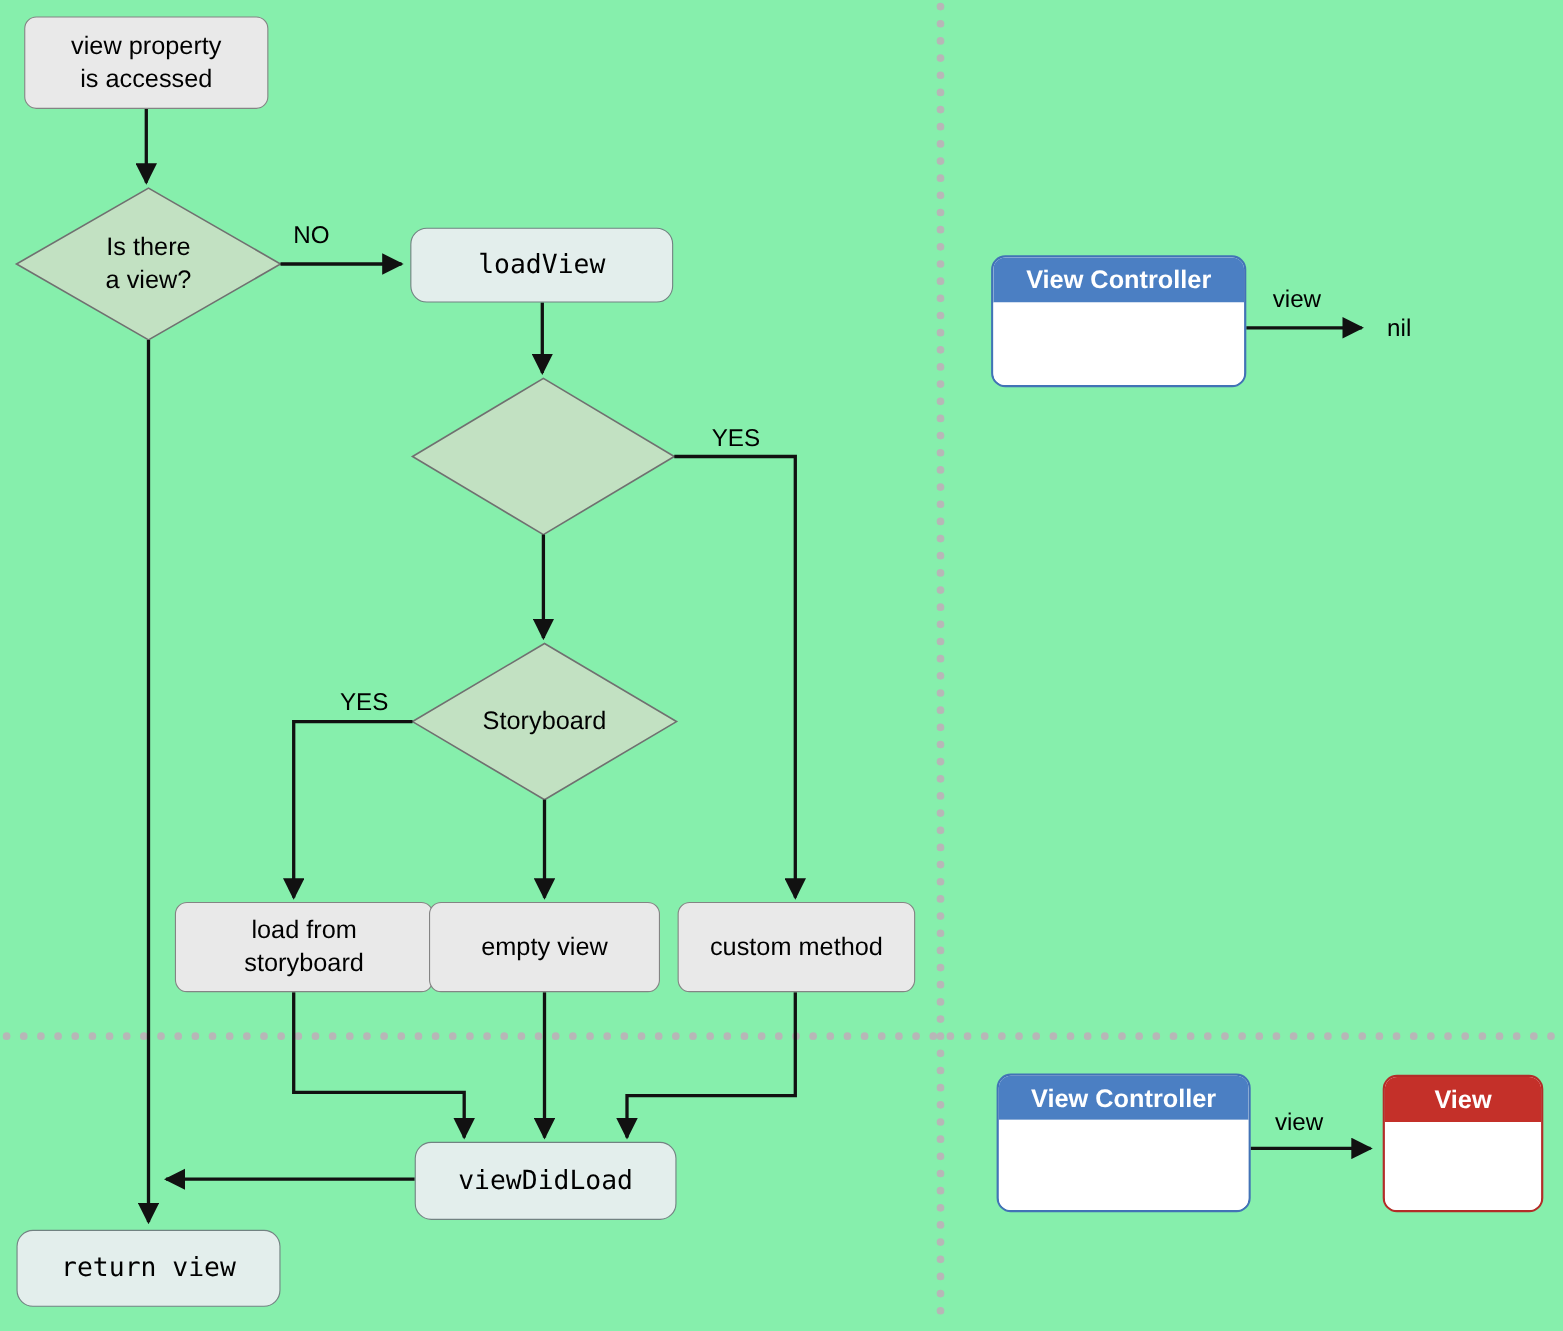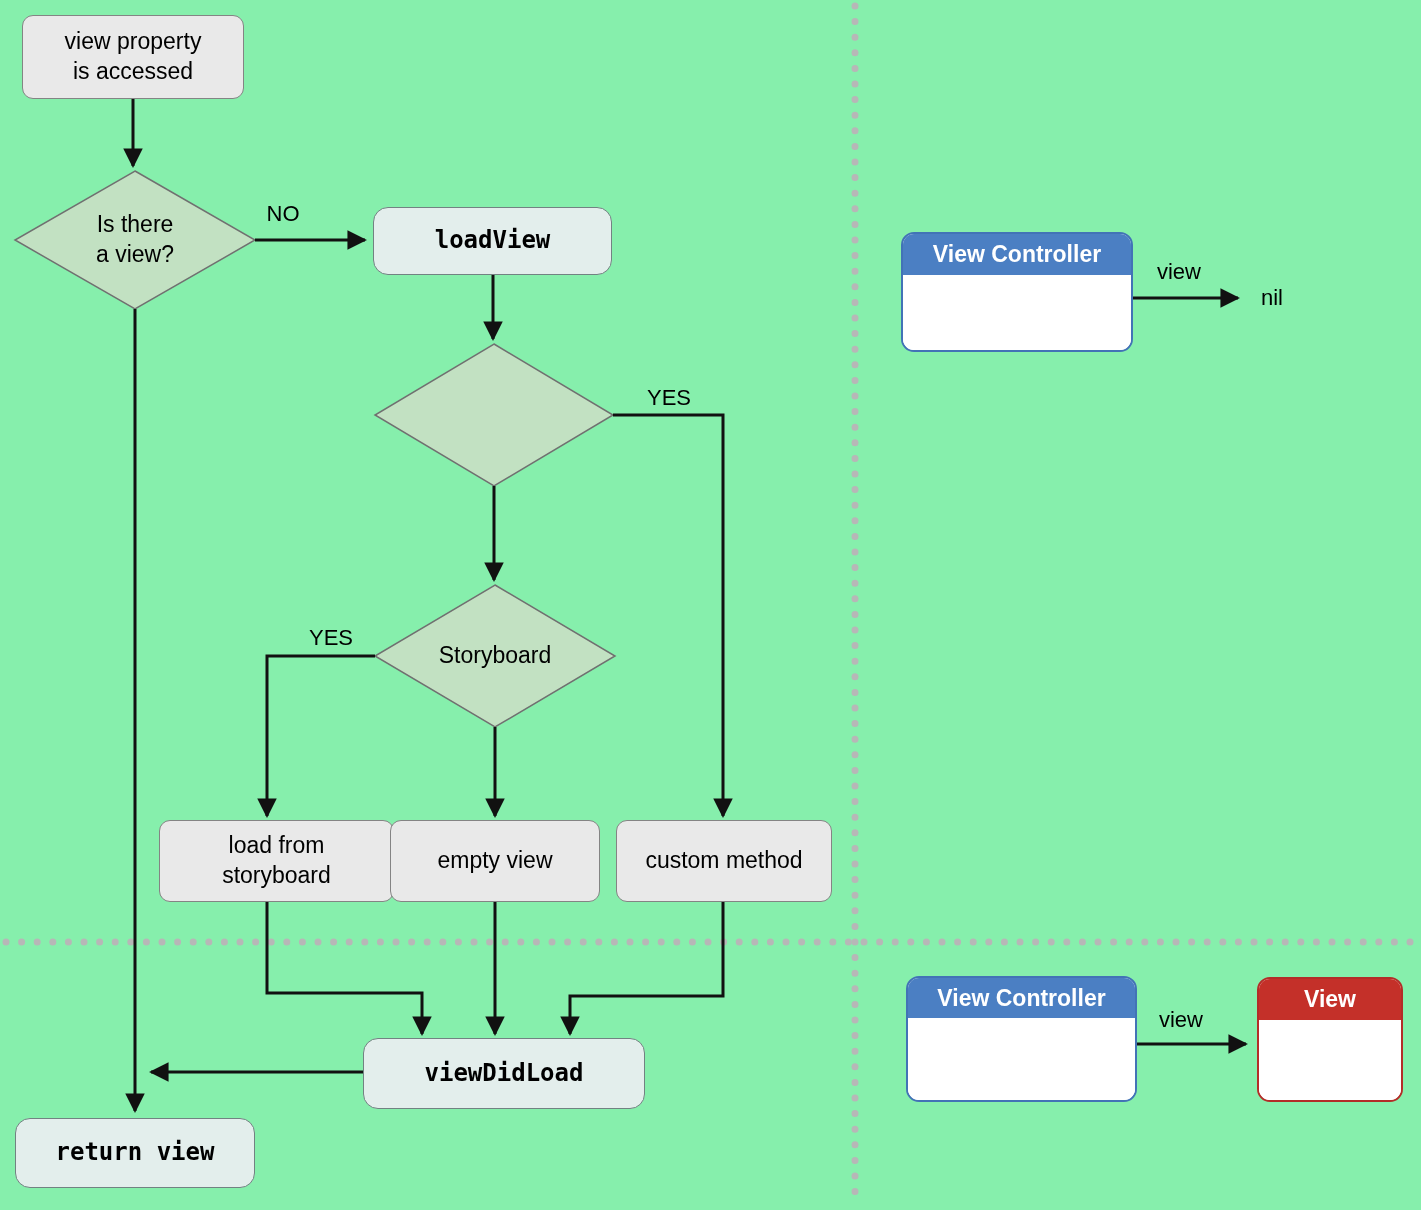--- a/index.html
+++ b/index.html
@@ -26,21 +26,20 @@
     background:var(--gray-fill,#e9e9e9);
     border:1.5px solid var(--gray-stroke,#848484);
     border-radius:11px;
   }
   .teal-box{
     background:var(--teal-fill,#e3eeec);
     border:1.5px solid var(--teal-stroke,#728282);
     border-radius:15px;
     font-family:"DejaVu Sans Mono", monospace;
     font-size:24px;
-    font-weight:bold;
   }
   .diamond-label{
     position:absolute;display:flex;align-items:center;justify-content:center;
     text-align:center;white-space:pre-line;font-size:23px;line-height:1.3;
   }
   .edge-label{
     position:absolute;display:flex;align-items:center;justify-content:center;
     font-size:22px;white-space:pre-line;
   }
   .card{
@@ -104,21 +103,21 @@
 
   <div class="diamond-label" style="left:395px;top:631px;width:200px;height:50px;">Storyboard</div>
 
   <div class="node gray-box" style="left:159px;top:820px;width:235px;height:82px;">load from
 storyboard</div>
 
   <div class="node gray-box" style="left:390px;top:820px;width:210px;height:82px;">empty view</div>
 
   <div class="node gray-box" style="left:616px;top:820px;width:216px;height:82px;">custom method</div>
 
-  <div class="node teal-box" style="left:363px;top:1038px;width:282px;height:71px;">viewDidLoad</div>
+  <div class="node teal-box" style="left:377px;top:1038px;width:238px;height:71px;">viewDidLoad</div>
 
   <div class="node teal-box" style="left:15px;top:1118px;width:240px;height:70px;">return view</div>
 
   <div class="edge-label" style="left:253px;top:200px;width:60px;height:28px;">NO</div>
   <div class="edge-label" style="left:629px;top:384px;width:80px;height:28px;">YES</div>
   <div class="edge-label" style="left:291px;top:624px;width:80px;height:28px;">YES</div>
 
   <div class="card blue" style="left:901px;top:232px;width:232px;height:120px;">
     <div class="card-header" style="height:41px;">View Controller</div>
     <div class="card-body" style="height:75px;"></div>

